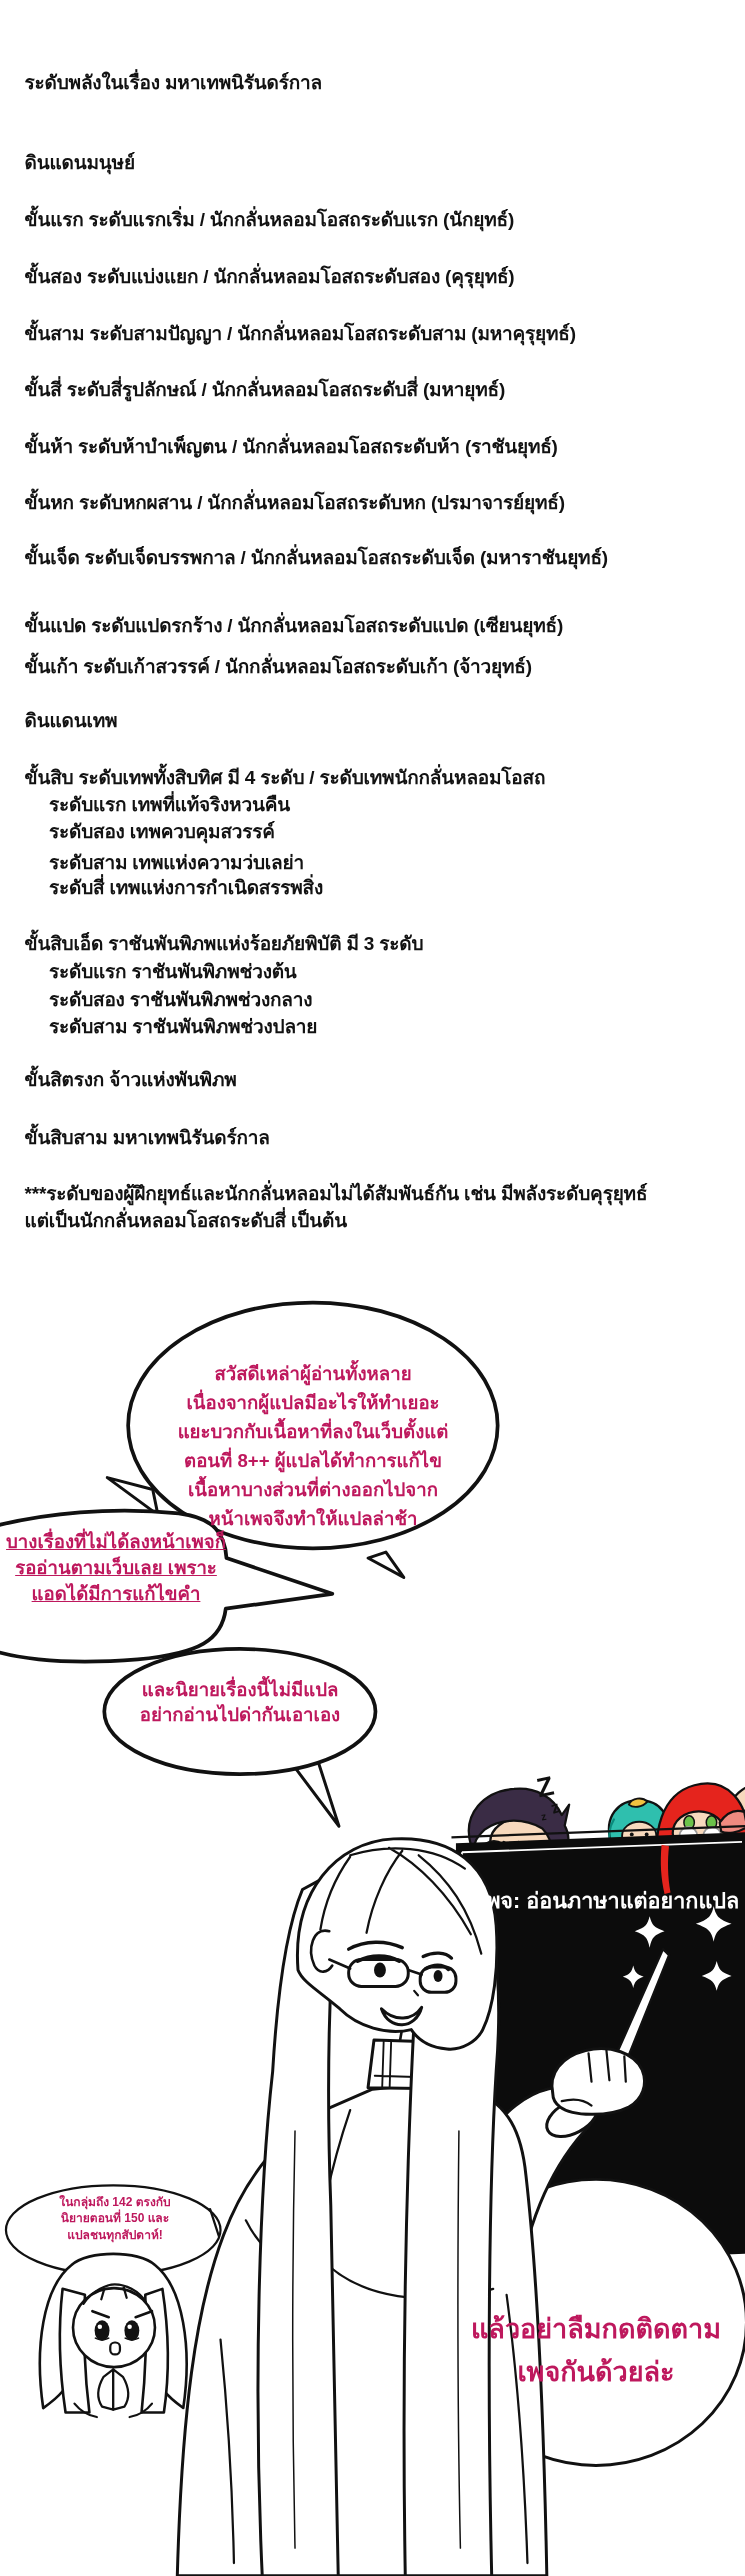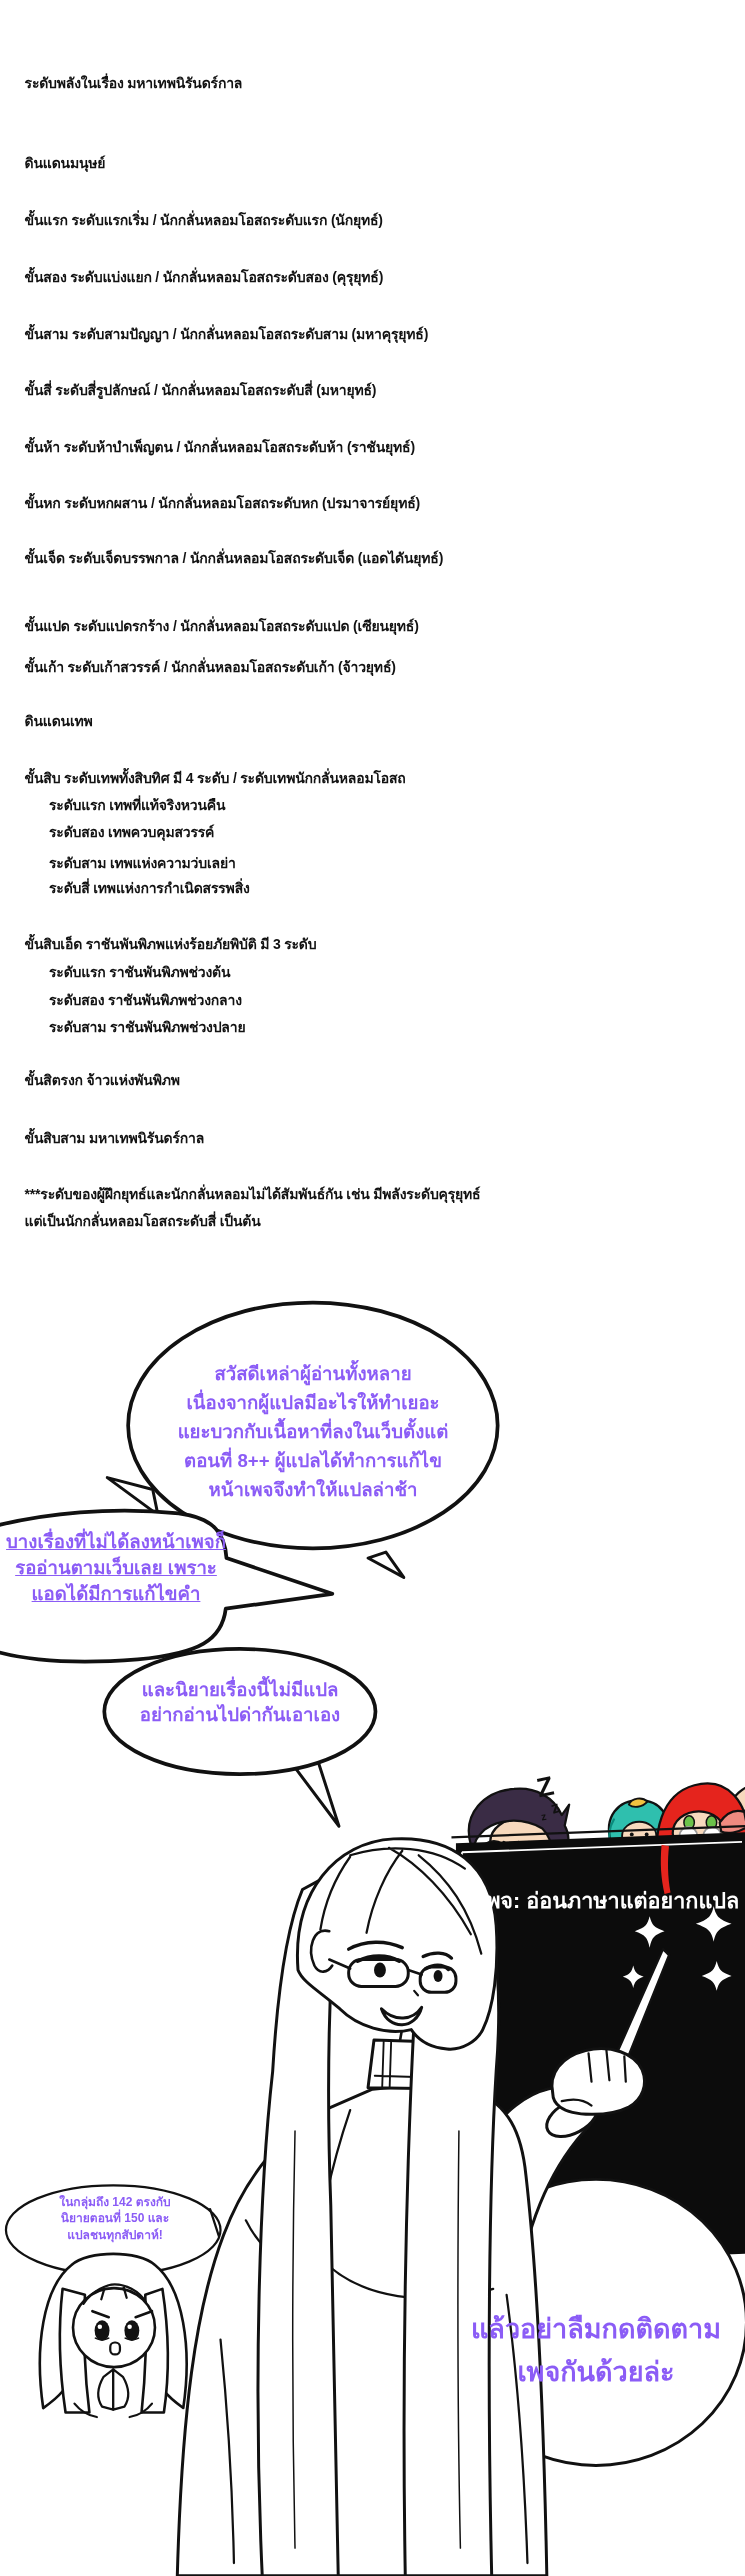--- a/index.html
+++ b/index.html
@@ -4,29 +4,29 @@
 <style>
   html,body{margin:0;padding:0;background:#e8e8e8;}
   .page{
     position:relative;width:745px;height:2576px;margin:0 auto;
     background:#ffffff;overflow:hidden;
     font-family:"Liberation Sans",sans-serif;color:#121212;
   }
   
   .pl-line{
     position:absolute;left:24.6px;height:22.4px;line-height:22.4px;
-    font-size:14px;font-weight:700;letter-spacing:-0.2px;white-space:nowrap;
+    font-size:19px;font-weight:700;letter-spacing:-0.2px;white-space:nowrap;
   }
   .pl-line.indent{left:49px;}
   
   .layer{position:absolute;left:0;}
   .bubbles-svg{top:1297px;}
   .illo-svg{top:1773px;}
   
-  .bubble-text{position:absolute;text-align:center;font-weight:700;color:#8b5cf6;}
+  .bubble-text{position:absolute;text-align:center;font-weight:700;color:#be185d;}
   .bt-line{white-space:nowrap;}
   .bt-intro{left:149px;top:1359px;width:328px;font-size:18.6px;line-height:29px;}
   .bt-side{left:0px;top:1529px;width:232px;font-size:18.6px;line-height:26px;text-decoration:underline;}
   .bt-novel{left:106px;top:1677px;width:268px;font-size:18.6px;line-height:25px;}
   .bt-group{left:9px;top:2194px;width:212px;font-size:12px;line-height:16.4px;}
   .bt-follow{left:447px;top:2308px;width:298px;font-size:27px;line-height:43px;}
   .board-label{
     position:absolute;left:469px;top:1883px;width:280px;text-align:center;
     font-size:21.6px;font-weight:700;color:#ffffff;white-space:nowrap;
   }
@@ -43,21 +43,21 @@
 
   <section>
     <div class="pl-line" style="top:72px">ระดับพลังในเรื่อง มหาเทพนิรันดร์กาล</div>
     <div class="pl-line" style="top:152px">ดินแดนมนุษย์</div>
     <div class="pl-line" style="top:209px">ขั้นแรก ระดับแรกเริ่ม / นักกลั่นหลอมโอสถระดับแรก (นักยุทธ์)</div>
     <div class="pl-line" style="top:266px">ขั้นสอง ระดับแบ่งแยก / นักกลั่นหลอมโอสถระดับสอง (คุรุยุทธ์)</div>
     <div class="pl-line" style="top:323px">ขั้นสาม ระดับสามปัญญา / นักกลั่นหลอมโอสถระดับสาม (มหาคุรุยุทธ์)</div>
     <div class="pl-line" style="top:379px">ขั้นสี่ ระดับสี่รูปลักษณ์ / นักกลั่นหลอมโอสถระดับสี่ (มหายุทธ์)</div>
     <div class="pl-line" style="top:436px">ขั้นห้า ระดับห้าบำเพ็ญตน / นักกลั่นหลอมโอสถระดับห้า (ราชันยุทธ์)</div>
     <div class="pl-line" style="top:492px">ขั้นหก ระดับหกผสาน / นักกลั่นหลอมโอสถระดับหก (ปรมาจารย์ยุทธ์)</div>
-    <div class="pl-line" style="top:547px">ขั้นเจ็ด ระดับเจ็ดบรรพกาล / นักกลั่นหลอมโอสถระดับเจ็ด (แอดไดันยุทธ์)</div>
+    <div class="pl-line" style="top:547px">ขั้นเจ็ด ระดับเจ็ดบรรพกาล / นักกลั่นหลอมโอสถระดับเจ็ด (มหาราชันยุทธ์)</div>
     <div class="pl-line" style="top:615px">ขั้นแปด ระดับแปดรกร้าง / นักกลั่นหลอมโอสถระดับแปด (เซียนยุทธ์)</div>
     <div class="pl-line" style="top:656px">ขั้นเก้า ระดับเก้าสวรรค์ / นักกลั่นหลอมโอสถระดับเก้า (จ้าวยุทธ์)</div>
     <div class="pl-line" style="top:710px">ดินแดนเทพ</div>
     <div class="pl-line" style="top:767px">ขั้นสิบ ระดับเทพทั้งสิบทิศ มี 4 ระดับ / ระดับเทพนักกลั่นหลอมโอสถ</div>
     <div class="pl-line indent" style="top:794px">ระดับแรก เทพที่แท้จริงหวนคืน</div>
     <div class="pl-line indent" style="top:821px">ระดับสอง เทพควบคุมสวรรค์</div>
     <div class="pl-line indent" style="top:852px">ระดับสาม เทพแห่งความว่บเลย่า</div>
     <div class="pl-line indent" style="top:877px">ระดับสี่ เทพแห่งการกำเนิดสรรพสิ่ง</div>
     <div class="pl-line" style="top:933px">ขั้นสิบเอ็ด ราชันพันพิภพแห่งร้อยภัยพิบัติ มี 3 ระดับ</div>
     <div class="pl-line indent" style="top:961px">ระดับแรก ราชันพันพิภพช่วงต้น</div>
@@ -83,20 +83,21 @@
       <polygon points="392,626 455,710 426,620" fill="#fff" stroke="#111" stroke-width="4" stroke-linejoin="round"></polygon>
       <ellipse cx="322" cy="556" rx="182" ry="84" fill="#fff" stroke="#111" stroke-width="5"></ellipse>
     </g>
   </svg>
 
   <div class="bubble-text bt-intro">
     <div class="bt-line">สวัสดีเหล่าผู้อ่านทั้งหลาย</div>
     <div class="bt-line">เนื่องจากผู้แปลมีอะไรให้ทำเยอะ</div>
     <div class="bt-line">แยะบวกกับเนื้อหาที่ลงในเว็บตั้งแต่</div>
     <div class="bt-line">ตอนที่ 8++ ผู้แปลได้ทำการแก้ไข</div>
+    <div class="bt-line">เนื้อหาบางส่วนที่ต่างออกไปจาก</div>
     <div class="bt-line">หน้าเพจจึงทำให้แปลล่าช้า</div>
   </div>
   <div class="bubble-text bt-side">
     <div class="bt-line">บางเรื่องที่ไม่ได้ลงหน้าเพจก็</div>
     <div class="bt-line">รออ่านตามเว็บเลย เพราะ</div>
     <div class="bt-line">แอดได้มีการแก้ไขคำ</div>
   </div>
   <div class="bubble-text bt-novel">
     <div class="bt-line">และนิยายเรื่องนี้ไม่มีแปล</div>
     <div class="bt-line">อย่ากอ่านไปด่ากันเอาเอง</div>

